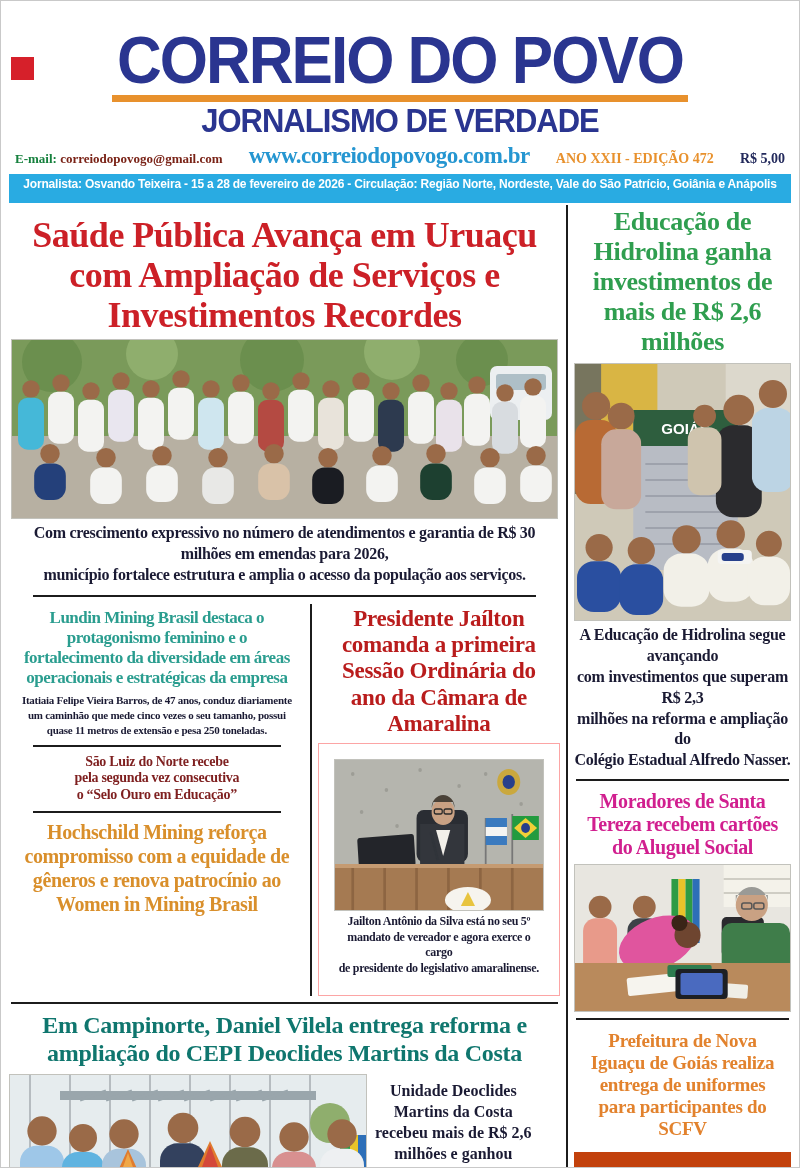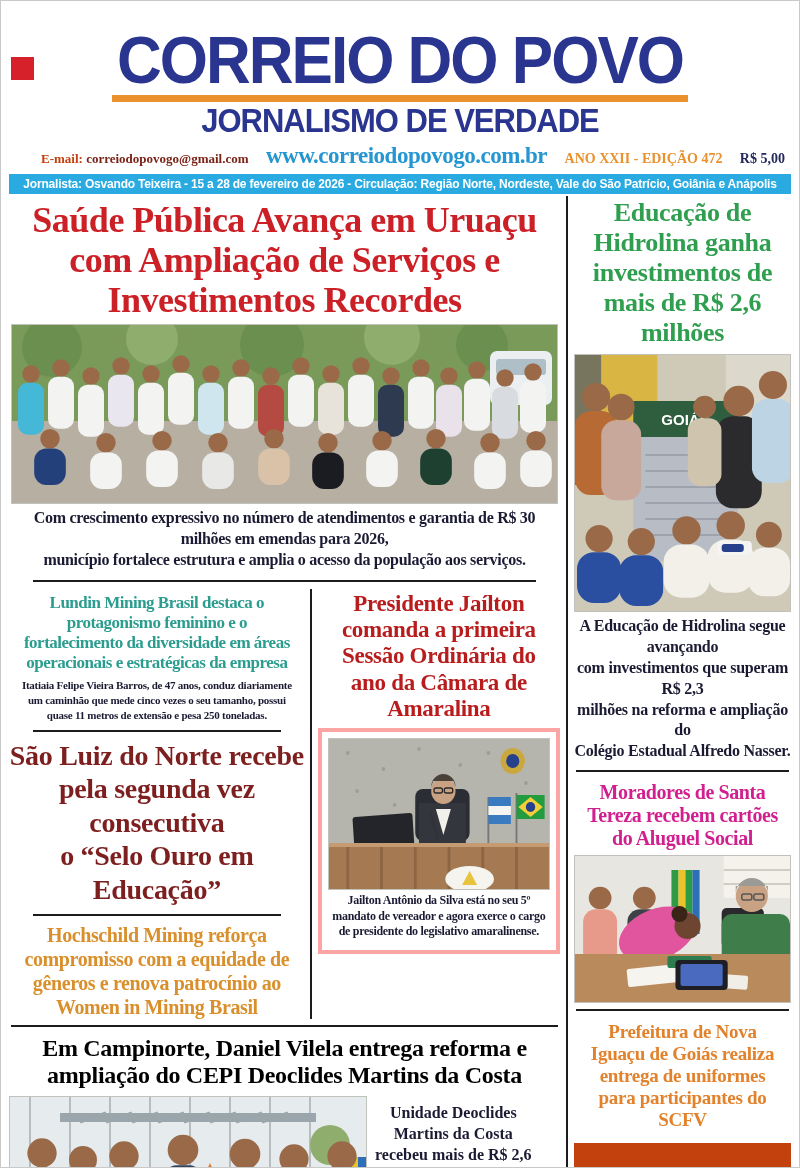--- a/index.html
+++ b/index.html
@@ -28,64 +28,64 @@
     font-family:"Liberation Sans", sans-serif;
     font-weight:bold;font-size:31px;line-height:1.05;
     letter-spacing:-1px;color:#2a3590;
     transform:scaleY(1.05);
   }
   .meta-row{
     display:flex;align-items:baseline;justify-content:space-between;
     padding:4px 14px 2px 14px;
   }
   .email{font-size:13px;font-weight:bold;color:#7a2317;white-space:nowrap;}
-  .email-label{color:#c2410c;margin-left:26px;}
+  .email-label{color:#15803d;}
   .website{font-size:23px;font-weight:bold;color:#2596d1;white-space:nowrap;letter-spacing:-0.5px;}
   .edition{font-size:14px;font-weight:bold;color:#e8912d;white-space:nowrap;}
   .price{font-size:14px;font-weight:bold;color:#232a5c;white-space:nowrap;}
   .info-bar{
-    margin:3px 8px 0 8px;height:20px;line-height:21px;
+    margin:3px 8px 0 8px;height:29px;line-height:21px;
     background:#29abe2;color:#ffffff;
     font-family:"Liberation Sans", sans-serif;
     font-size:12px;font-weight:bold;letter-spacing:-0.2px;
     text-align:center;white-space:nowrap;
   }
   
   .content{display:flex;margin:2px 8px 0 8px;}
   .main-col{width:557px;box-sizing:border-box;padding-right:6px;}
   .right-col{width:227px;box-sizing:border-box;border-left:2px solid #1c1c1c;padding-left:6px;}
   .pre{white-space:pre-line;}
   h2,h3,p{margin:0;}
   .hrule{height:0;border-top:2px solid #1c1c1c;margin:6px 2px;}
   .hrule.inset{margin:7px 24px;}
   
   .lead-head{
     color:#cc2027;font-size:36px;line-height:1.12;font-weight:bold;
-    text-align:center;letter-spacing:-0.5px;padding:4px 0 4px 0;
+    text-align:center;letter-spacing:-0.5px;padding:10px 0 4px 0;
   }
   .green-head{color:#2f9e4f;font-size:26px;line-height:1.16;font-weight:bold;text-align:center;letter-spacing:-0.3px;padding:2px 0 4px 0;}
   .teal-head{color:#2a9d8f;font-size:17px;line-height:1.18;font-weight:bold;text-align:center;letter-spacing:-0.5px;padding-top:4px;}
   .blue-head{color:#b91c1c;font-size:23px;line-height:1.14;font-weight:bold;text-align:center;letter-spacing:-0.3px;padding:2px 0 4px 0;}
-  .maroon-head{color:#7e1f1f;font-size:28px;line-height:1.2;font-weight:bold;text-align:center;letter-spacing:-0.3px;}
+  .maroon-head{color:#7e1f1f;font-size:14px;line-height:1.2;font-weight:bold;text-align:center;letter-spacing:-0.3px;}
   .amber-head{color:#d98f2b;font-size:20px;line-height:1.2;font-weight:bold;text-align:center;letter-spacing:-0.4px;}
   .magenta-head{color:#d11f8f;font-size:20px;line-height:1.15;font-weight:bold;text-align:center;letter-spacing:-0.4px;padding:3px 0;}
   .orange-head{color:#e2822d;font-size:19px;line-height:1.16;font-weight:bold;text-align:center;letter-spacing:-0.3px;padding:4px 0;}
-  .navy-head{color:#000000;font-size:24px;line-height:1.15;font-weight:bold;text-align:center;letter-spacing:-0.3px;padding:2px 0 4px 0;}
+  .navy-head{color:#0f766e;font-size:24px;line-height:1.15;font-weight:bold;text-align:center;letter-spacing:-0.3px;padding:2px 0 4px 0;}
   
   .caption{color:#1a1a33;font-weight:bold;text-align:center;}
   .lead-cap{font-size:16px;line-height:1.3;letter-spacing:-0.3px;padding:4px 0 2px 0;}
   .sub-text{color:#1a1a33;font-weight:bold;font-size:11px;line-height:1.35;letter-spacing:-0.25px;text-align:center;padding-top:5px;}
   .mid-cap{font-size:12px;line-height:1.3;letter-spacing:-0.3px;padding:3px 2px 4px 2px;}
   .right-cap{font-size:16px;line-height:1.3;letter-spacing:-0.25px;padding:4px 0 2px 0;}
   .bottom-text{color:#1a1a33;font-weight:bold;font-size:16px;line-height:1.32;text-align:center;padding-top:6px;}
   
   .subcols{display:flex;min-height:346px;}
   .subcol-left{width:304px;box-sizing:border-box;padding-right:5px;}
   .subcol-mid{width:253px;box-sizing:border-box;border-left:2px solid #1c1c1c;padding-left:6px;}
-  .framed{border:4px solid #fca5a5;padding:6px;margin-top:2px;}
+  .framed{border:1px solid #fca5a5;padding:15px;margin-top:2px;}
   
   .photo{background:#d8d8d2;border:1px solid #c2c2bc;overflow:hidden;}
   .photo svg{display:block;width:100%;height:100%;}
   .photo1{height:178px;margin:0 2px;}
   .photo2{height:256px;margin-top:2px;}
   .photo3{height:150px;}
   .photo4{height:146px;margin:2px 0;}
   .photo5{width:356px;height:170px;flex:none;}
   .bottom-row{display:flex;gap:8px;margin-top:2px;}
   .teal-box{

